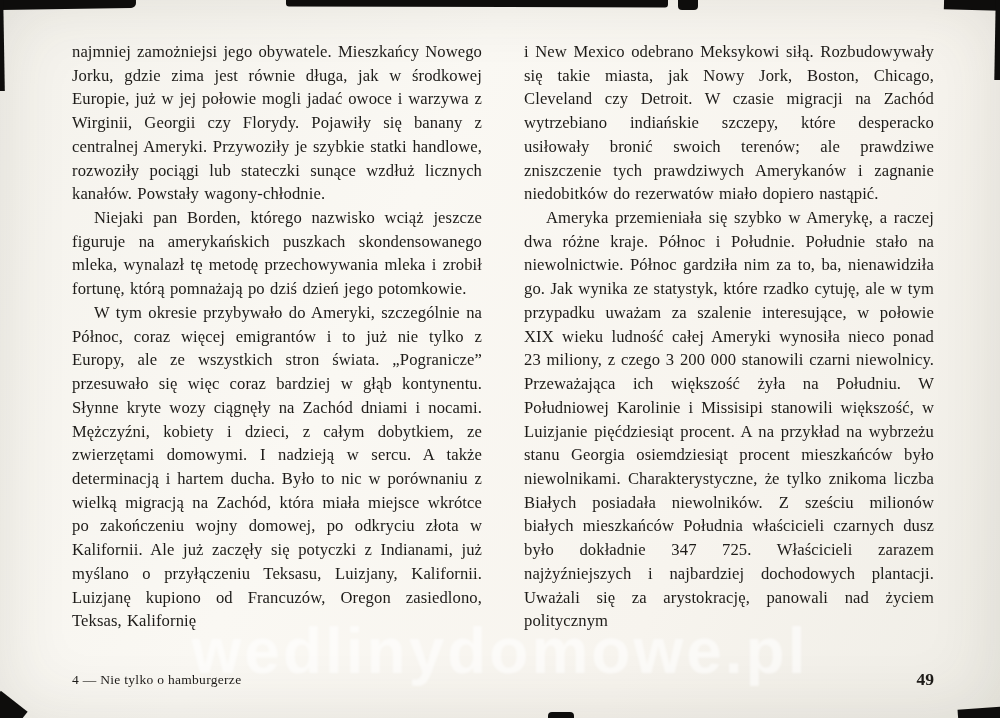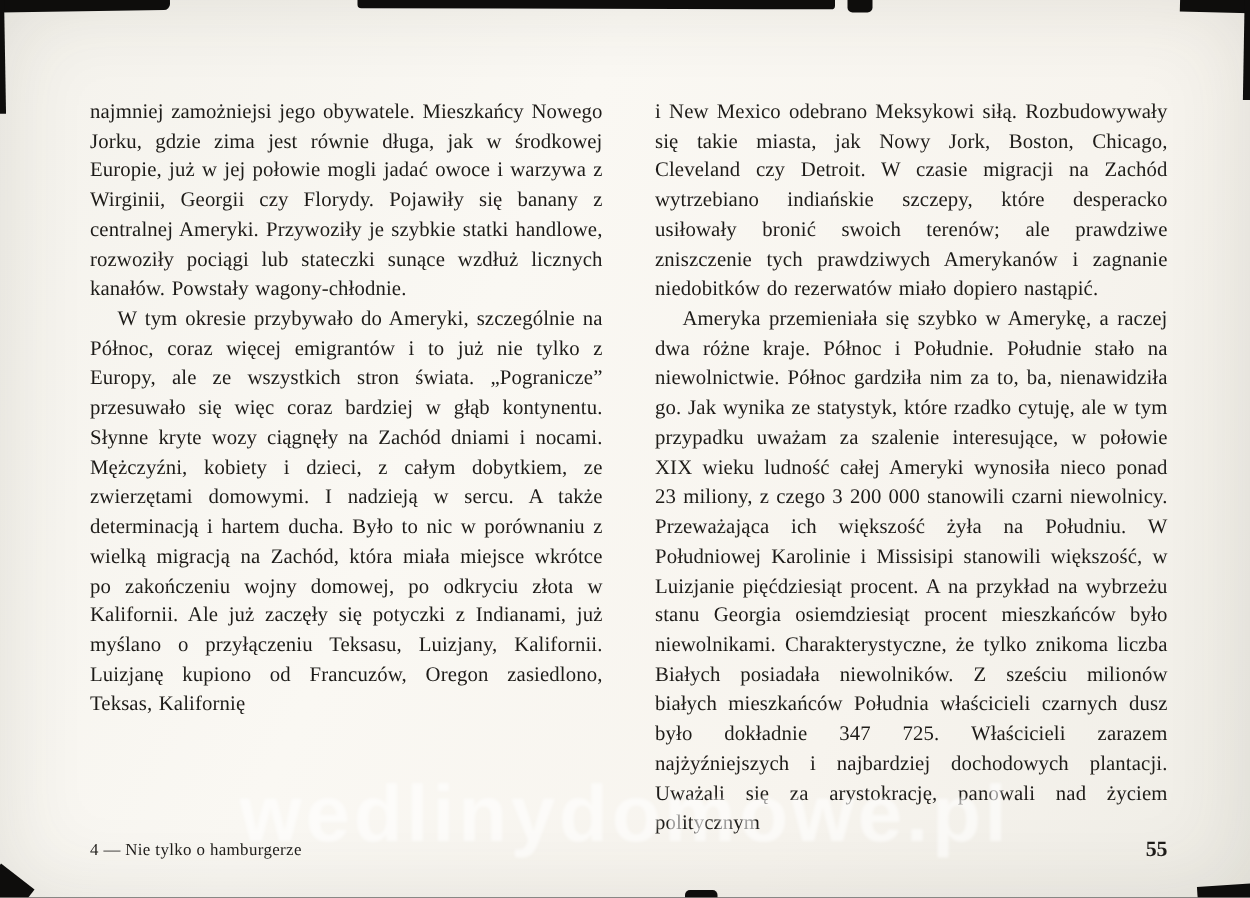--- a/index.html
+++ b/index.html
@@ -22,21 +22,20 @@
     color: #1d1b18;
     font-family: "Liberation Serif", "DejaVu Serif", serif;
   }
   .columns {
     position: absolute;
     top: 40px;
     left: 72px;
     right: 66px;
     display: flex;
     gap: 42px;
-    margin-top: 37px;
   }
   .col {
     flex: 1 1 0;
     font-size: 16.6px;
     line-height: 1.43;
     text-align: justify;
     letter-spacing: 0.1px;
     word-spacing: 1px;
   }
   .col p {
@@ -94,31 +93,32 @@
 </style>
 </head>
 <body>
 
 <div class="scan">
   <div class="page">
 
     <div class="columns">
       <div class="col">
         <p>najmniej zamożniejsi jego obywatele. Mieszkańcy Nowego Jorku, gdzie zima jest równie długa, jak w środkowej Europie, już w jej połowie mogli jadać owoce i warzywa z Wirginii, Georgii czy Florydy. Pojawiły się banany z centralnej Ameryki. Przywoziły je szybkie statki handlowe, rozwoziły pociągi lub stateczki sunące wzdłuż licznych kanałów. Powstały wagony-chłodnie.</p>
+        <p class="indent">Niejaki pan Borden, którego nazwisko wciąż jeszcze figuruje na amerykańskich puszkach skondensowanego mleka, wynalazł tę metodę przechowywania mleka i zrobił fortunę, którą pomnażają po dziś dzień jego potomkowie.</p>
         <p class="indent">W tym okresie przybywało do Ameryki, szczególnie na Północ, coraz więcej emigrantów i to już nie tylko z Europy, ale ze wszystkich stron świata. „Pogranicze” przesuwało się więc coraz bardziej w głąb kontynentu. Słynne kryte wozy ciągnęły na Zachód dniami i nocami. Mężczyźni, kobiety i dzieci, z całym dobytkiem, ze zwierzętami domowymi. I nadzieją w sercu. A także determinacją i hartem ducha. Było to nic w porównaniu z wielką migracją na Zachód, która miała miejsce wkrótce po zakończeniu wojny domowej, po odkryciu złota w Kalifornii. Ale już zaczęły się potyczki z Indianami, już myślano o przyłączeniu Teksasu, Luizjany, Kalifornii. Luizjanę kupiono od Francuzów, Oregon zasiedlono, Teksas, Kalifornię</p>
       </div>
       <div class="col">
         <p>i New Mexico odebrano Meksykowi siłą. Rozbudowywały się takie miasta, jak Nowy Jork, Boston, Chicago, Cleveland czy Detroit. W czasie migracji na Zachód wytrzebiano indiańskie szczepy, które desperacko usiłowały bronić swoich terenów; ale prawdziwe zniszczenie tych prawdziwych Amerykanów i zagnanie niedobitków do rezerwatów miało dopiero nastąpić.</p>
         <p class="indent">Ameryka przemieniała się szybko w Amerykę, a raczej dwa różne kraje. Północ i Południe. Południe stało na niewolnictwie. Północ gardziła nim za to, ba, nienawidziła go. Jak wynika ze statystyk, które rzadko cytuję, ale w tym przypadku uważam za szalenie interesujące, w połowie XIX wieku ludność całej Ameryki wynosiła nieco ponad 23 miliony, z czego 3 200 000 stanowili czarni niewolnicy. Przeważająca ich większość żyła na Południu. W Południowej Karolinie i Missisipi stanowili większość, w Luizjanie pięćdziesiąt procent. A na przykład na wybrzeżu stanu Georgia osiemdziesiąt procent mieszkańców było niewolnikami. Charakterystyczne, że tylko znikoma liczba Białych posiadała niewolników. Z sześciu milionów białych mieszkańców Południa właścicieli czarnych dusz było dokładnie 347 725. Właścicieli zarazem najżyźniejszych i najbardziej dochodowych plantacji. Uważali się za arystokrację, panowali nad życiem politycznym</p>
       </div>
     </div>
 
     <div class="footer">
       <span class="note">4 — Nie tylko o hamburgerze</span>
-      <span class="pagenum">55</span>
+      <span class="pagenum">49</span>
     </div>
 
     <div class="watermark">wedlinydomowe.pl</div>
 
     <div class="artifact a-top-left"></div>
     <div class="artifact a-top-mid"></div>
     <div class="artifact a-top-right-mark"></div>
     <div class="artifact a-top-right"></div>
     <div class="artifact a-right-edge"></div>
     <div class="artifact a-left-edge"></div>

